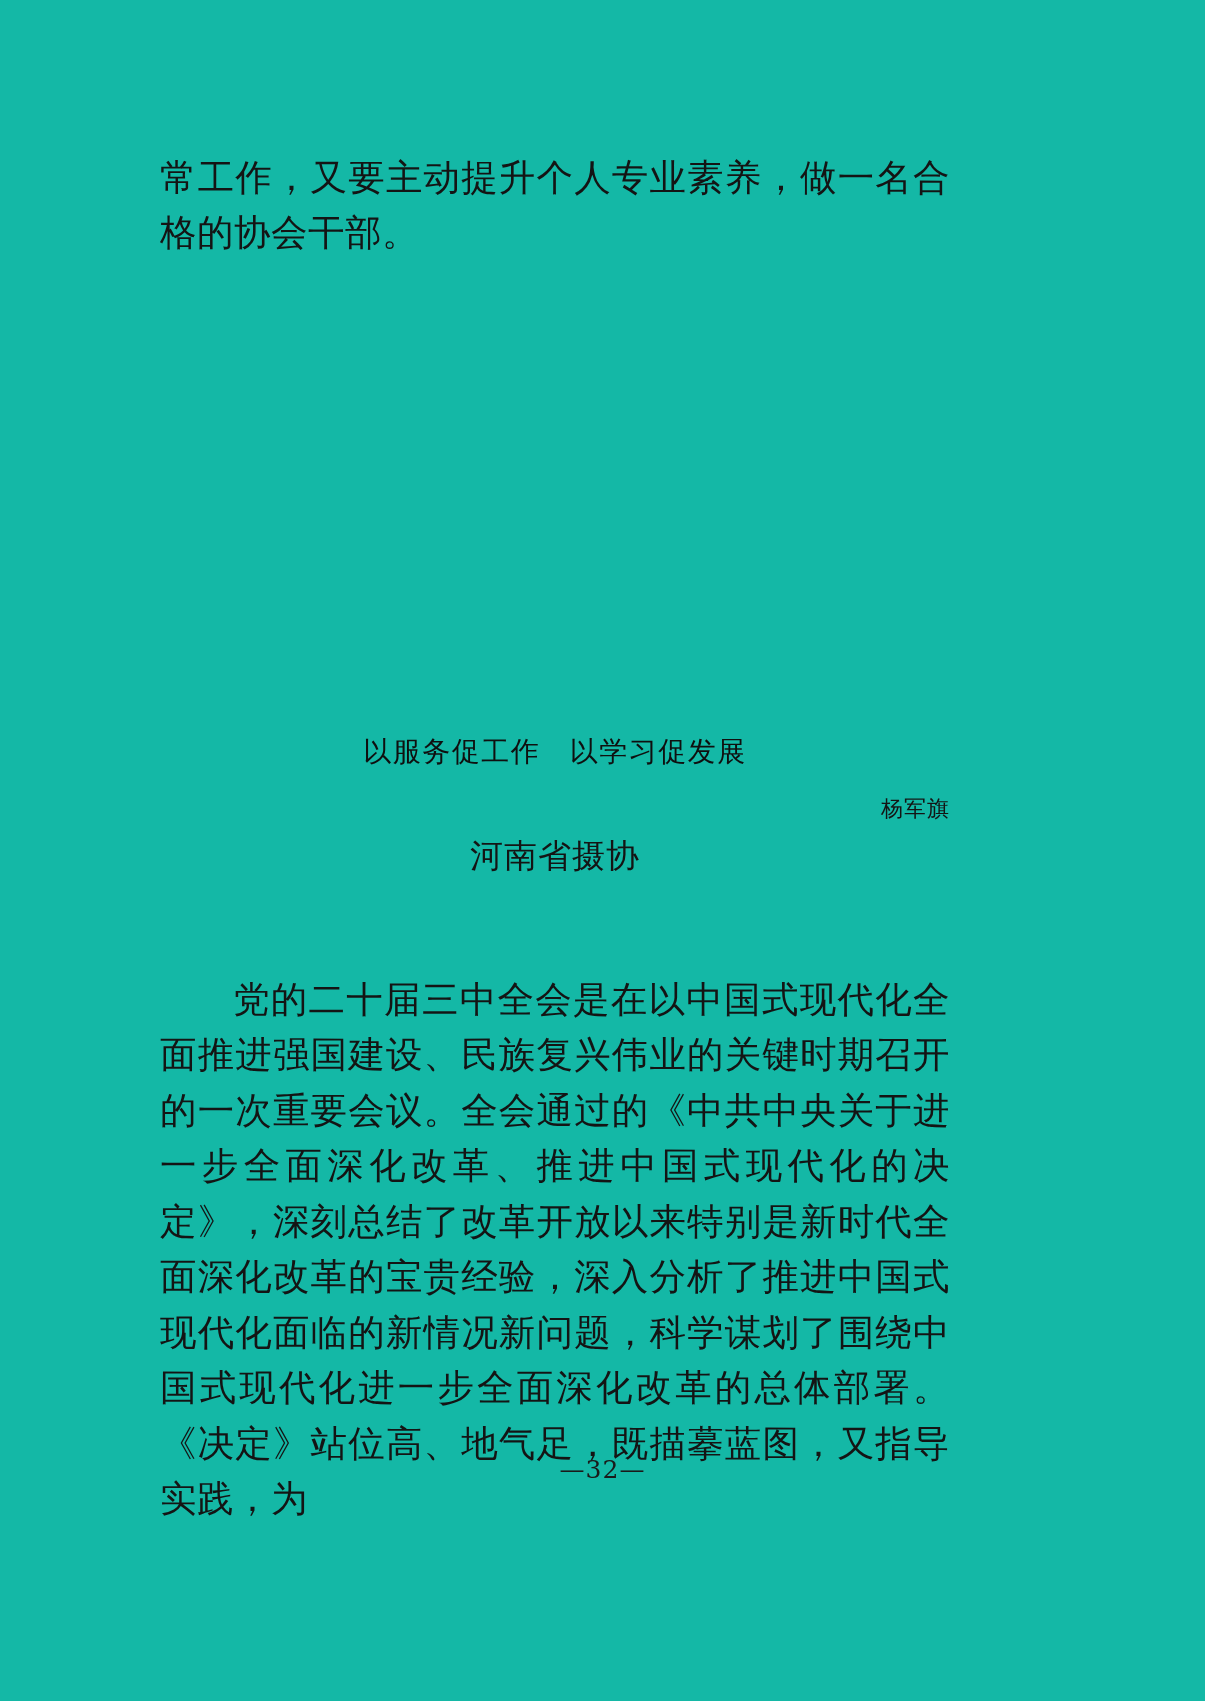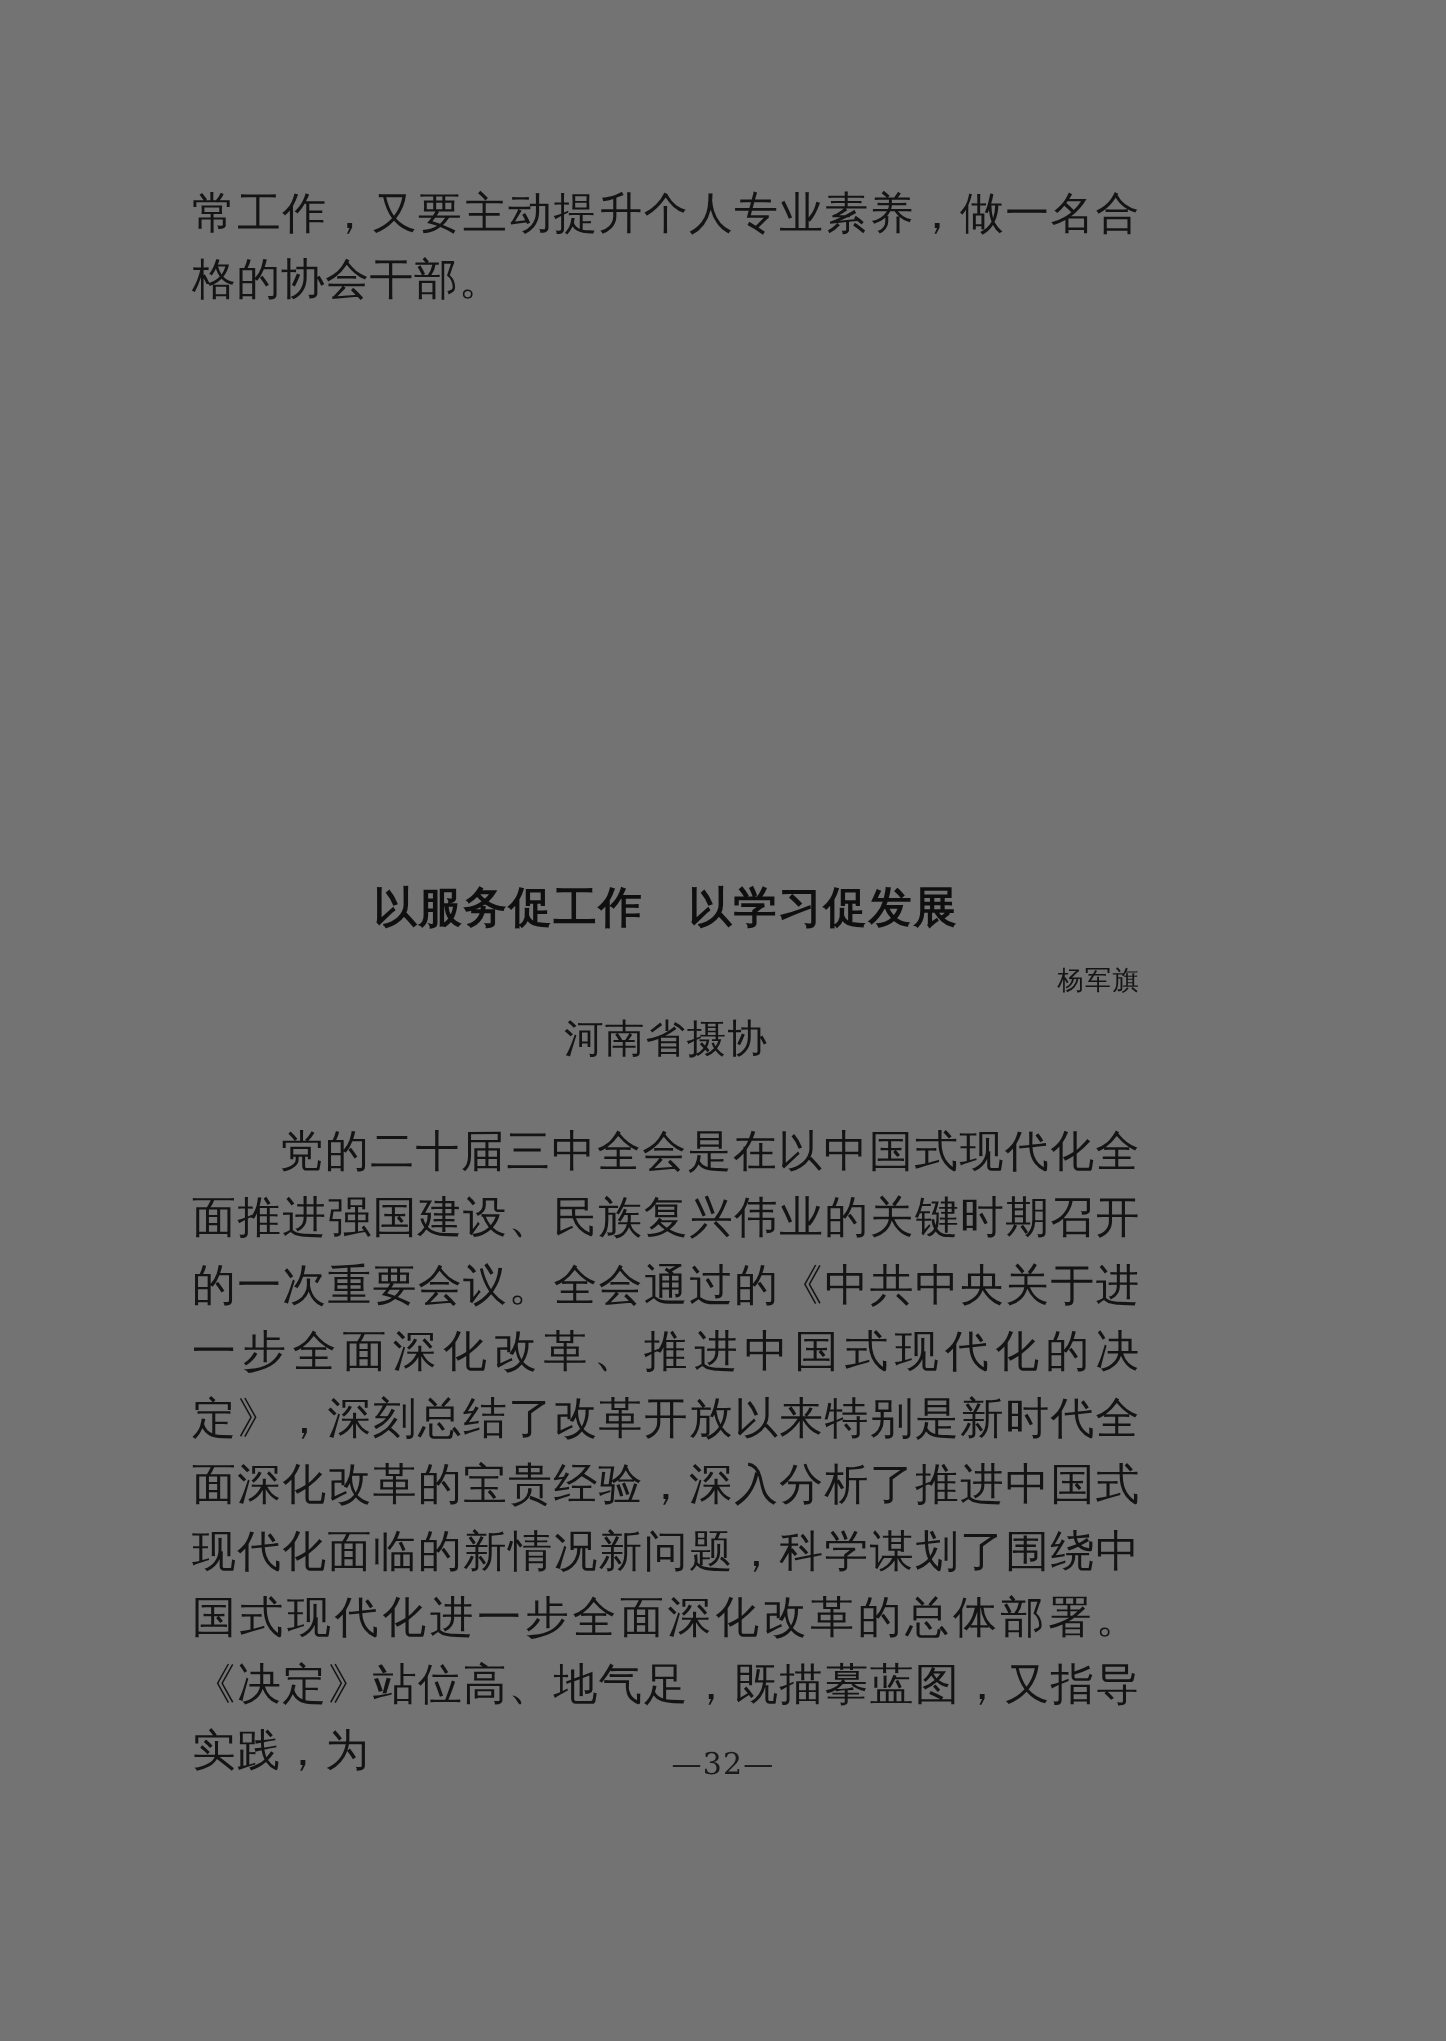--- a/index.html
+++ b/index.html
@@ -9,21 +9,21 @@
   }
   body {
     font-family: "DejaVu Serif", "Liberation Serif", serif;
     color: #1a1a1a;
   }
   .page {
     position: relative;
     width: 1205px;
     height: 1701px;
     margin: 0 auto;
-    background: #737373;
+    background: #14b8a6;
     overflow: hidden;
     box-sizing: border-box;
   }
 
   
   .text-column {
     position: absolute;
     left: 160px;
     top: 150px;
     width: 790px;
@@ -50,22 +50,22 @@
   
   .headline-block {
     position: absolute;
     left: 160px;
     top: 735px;
     width: 790px;
     text-align: center;
   }
 
   .article-title {
-    font-size: 36px;
-    font-weight: bold;
+    font-size: 28px;
+    font-weight: normal;
     letter-spacing: 1.5px;
     color: #0f0f0f;
     line-height: 1.2;
     margin: 0;
     font-family: "DejaVu Sans", "Liberation Sans", sans-serif;
     white-space: pre;
   }
 
   .author-name {
     margin: 26px 0 0 0;
@@ -83,21 +83,21 @@
     line-height: 1.3;
     color: #141414;
     letter-spacing: 1px;
     font-family: "DejaVu Serif", "Liberation Serif", serif;
   }
 
   
   .body-block {
     position: absolute;
     left: 160px;
-    top: 932px;
+    top: 972px;
     width: 790px;
   }
 
   
   .page-footer {
     position: absolute;
     left: 0;
     right: 0;
     top: 1455px;
     text-align: center;

